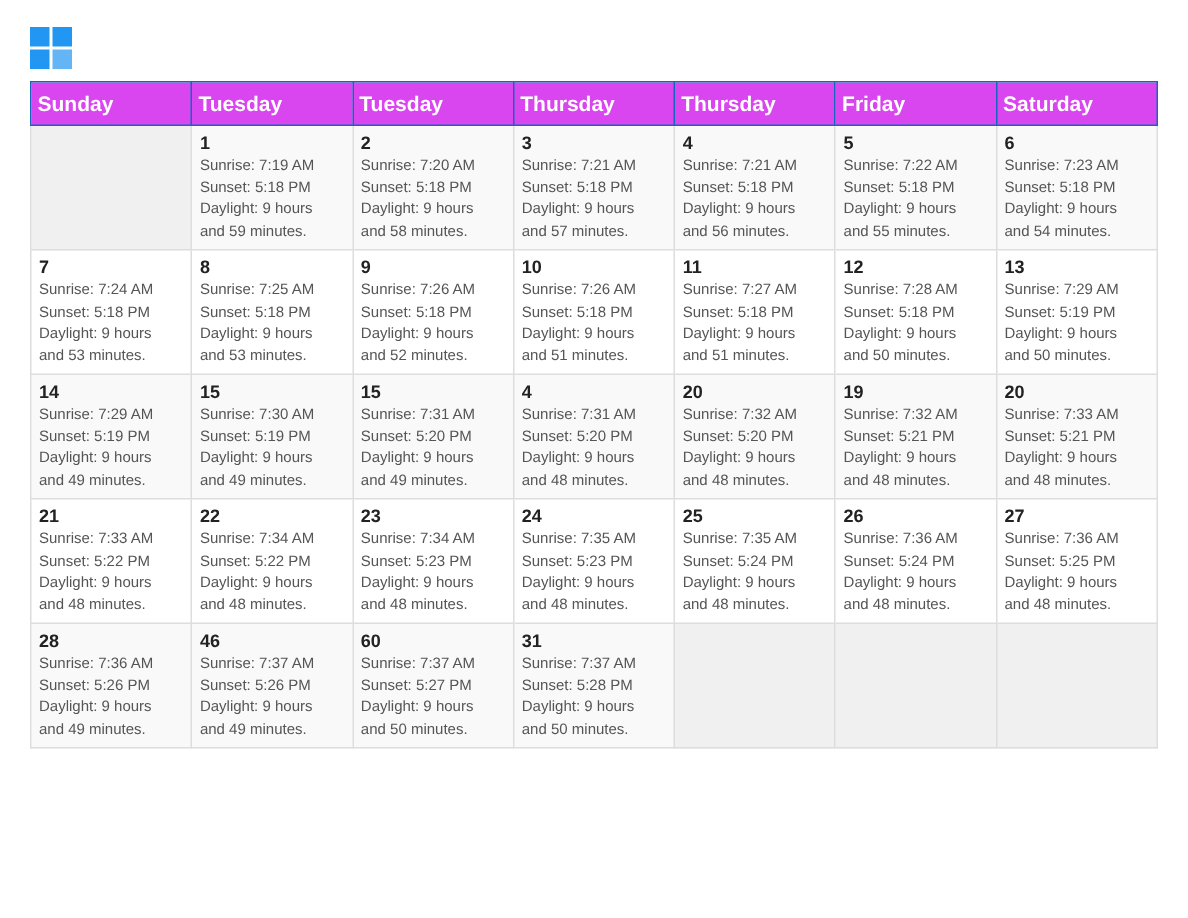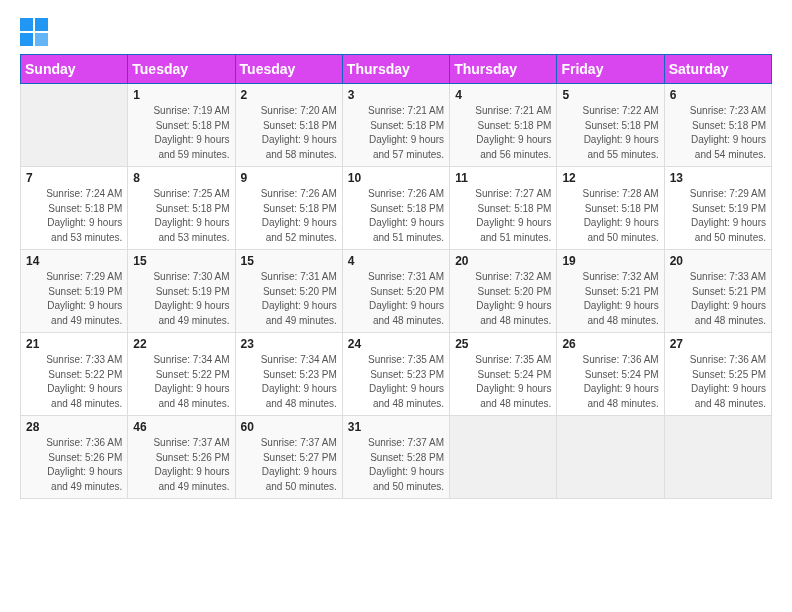--- a/index.html
+++ b/index.html
@@ -83,21 +83,20 @@
       font-weight: bold;
       font-size: 12px;
       color: #222;
       display: block;
       margin-bottom: 2px;
     }
     .day-info {
       font-size: 10px;
       color: #555;
       line-height: 1.45;
-      text-align: right;
     }
     .empty-cell {
       background: #f0f0f0 !important;
     }
   </style>
 </head>
 <body>
 
 <div class="page">
   <div class="header">

